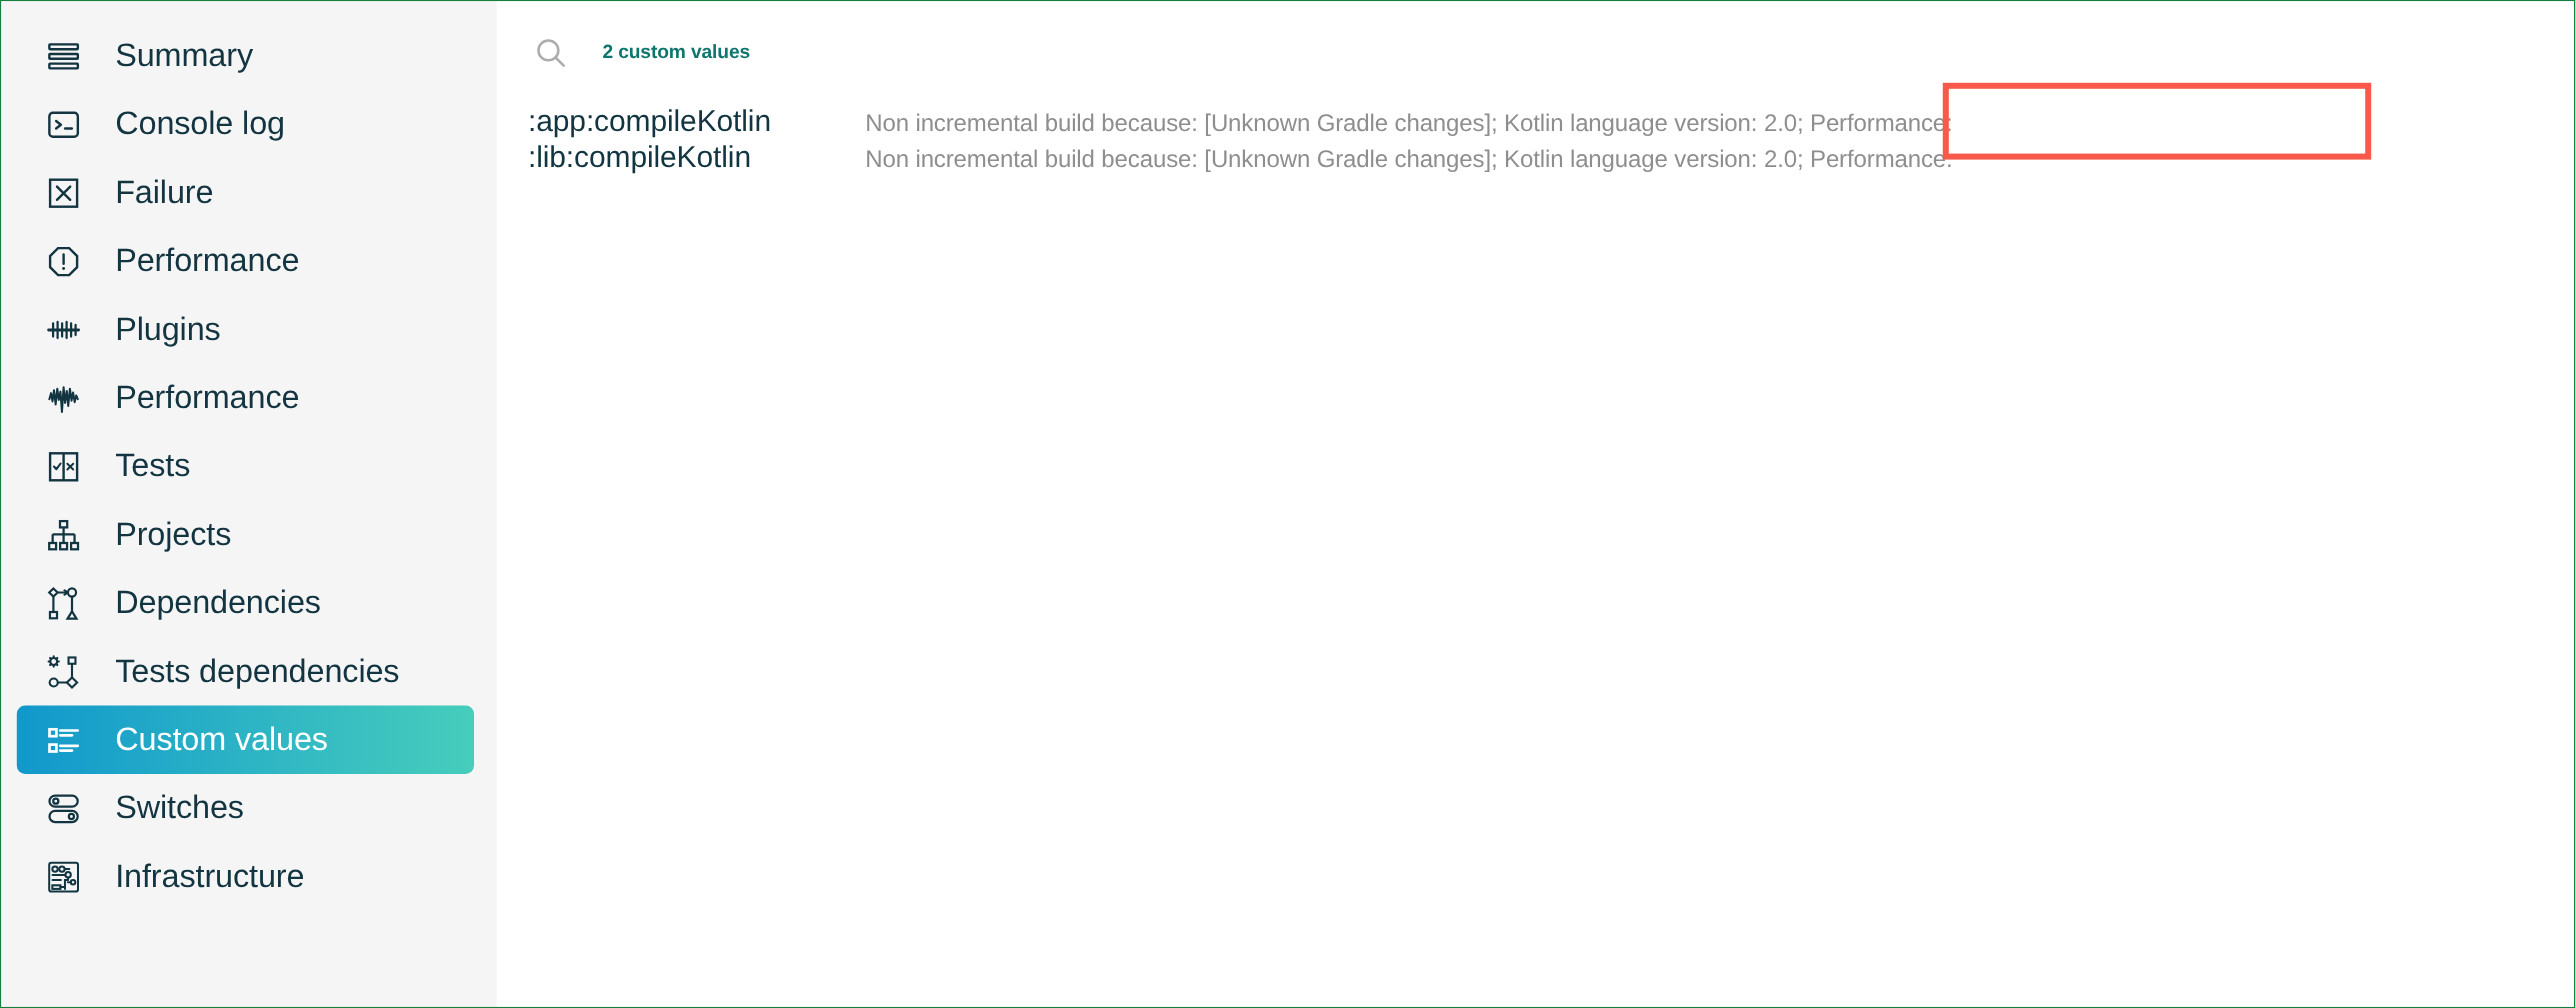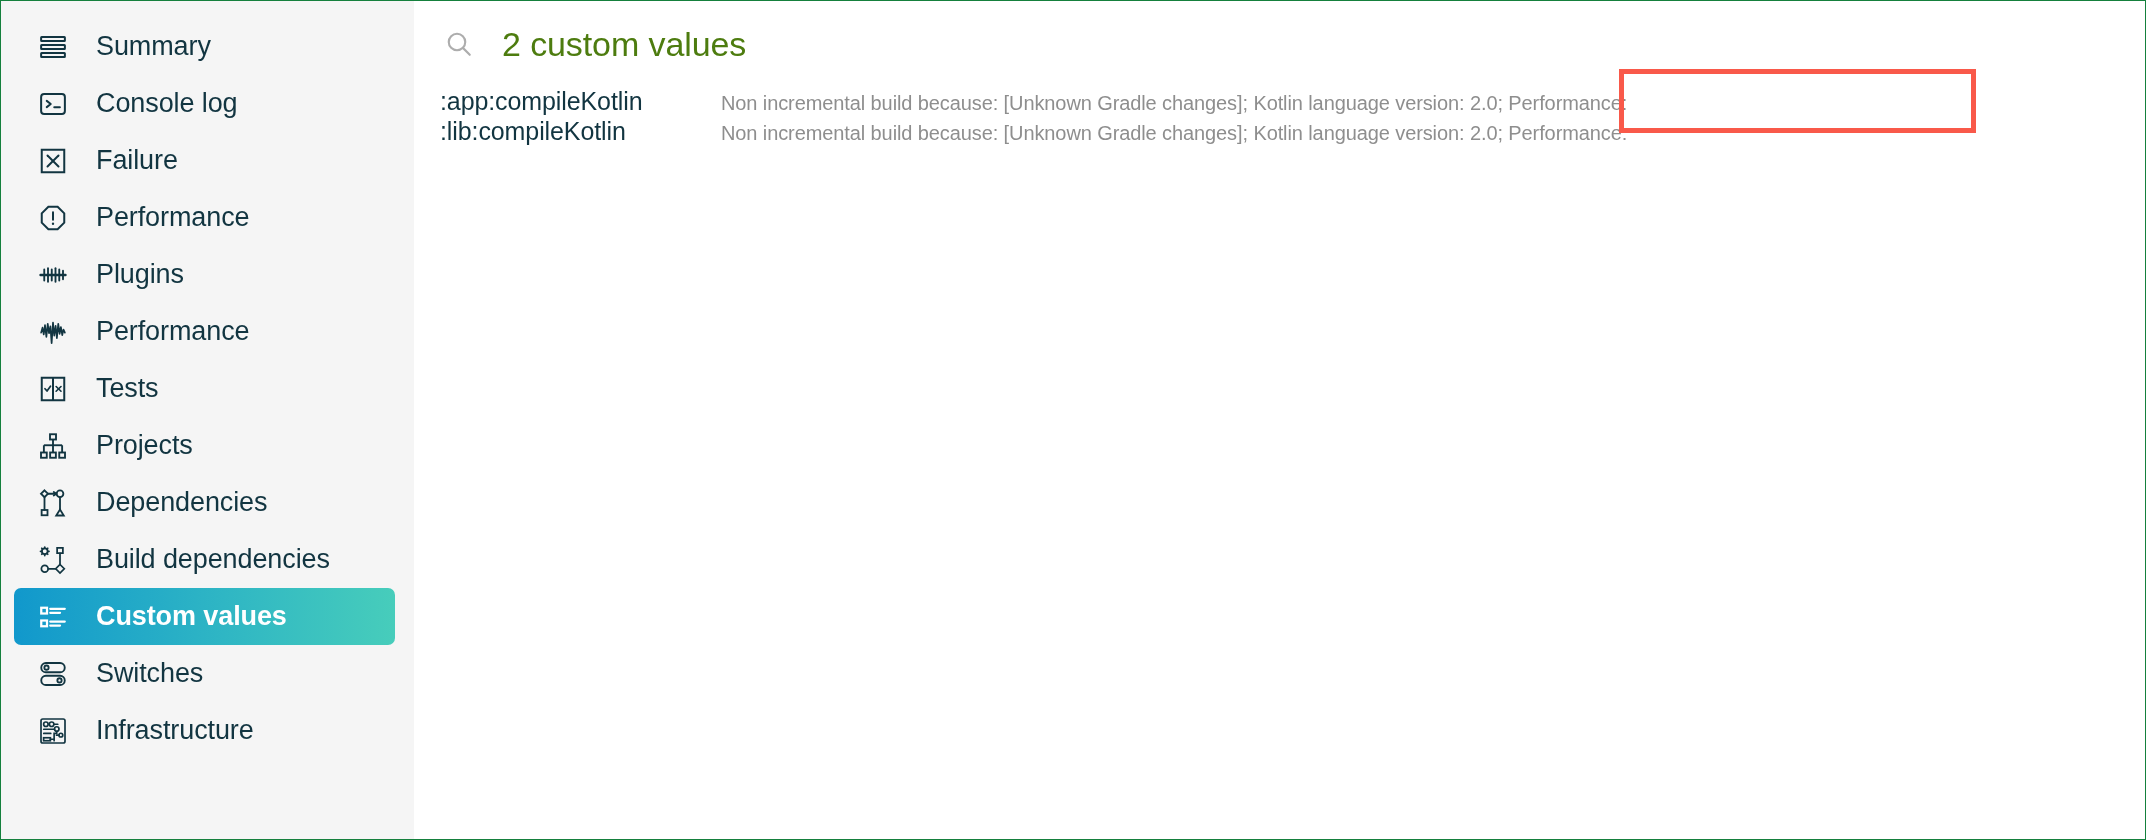--- a/index.html
+++ b/index.html
@@ -58,21 +58,20 @@
     margin-left: 26px;
     font-size: 27px;
     line-height: 1;
     color: #123541;
     white-space: nowrap;
     letter-spacing: -0.1px;
   }
 
   .nav-item.selected {
     background: linear-gradient(90deg, #1198cc 0%, #2fb6c4 55%, #47cdbb 100%);
-    font-weight: bold;
   }
   .nav-item.selected .nav-icon { color: #ffffff; }
   .nav-item.selected .nav-label { color: #ffffff; }
 
   
   .main {
     flex: 1 1 auto;
     height: 100%;
     background: #ffffff;
     position: relative;
@@ -91,23 +90,23 @@
     height: 34px;
     flex: 0 0 34px;
     color: #adadad;
     display: flex;
     align-items: center;
     justify-content: center;
   }
 
   .header-title {
     margin-left: 26px;
-    font-size: 34px;
-    font-weight: normal;
-    color: #4d7c0f;
+    font-size: 16px;
+    font-weight: bold;
+    color: #0f766e;
     white-space: nowrap;
     letter-spacing: -0.1px;
   }
 
   .values-table {
     margin-top: 24px;
     width: 100%;
   }
 
   .value-row {
@@ -273,21 +272,21 @@
         <svg width="30" height="30" viewBox="0 0 24 24" fill="none" stroke="currentColor" stroke-width="1.4">
           <circle cx="5.4" cy="5" r="2.3"></circle>
           <path d="M5.4 1.6v1 M5.4 7.4v1 M2 5h1 M7.8 5h1 M3.0 2.6l0.7 0.7 M7.1 6.7l0.7 0.7 M7.8 2.6l-0.7 0.7 M3.7 6.7l-0.7 0.7" stroke-linecap="round"></path>
           <rect x="15.3" y="2.3" width="4.6" height="4.2"></rect>
           <circle cx="5.4" cy="19" r="2.7"></circle>
           <polygon points="17.6,15.6 21,19 17.6,22.4 14.2,19"></polygon>
           <line x1="17.6" y1="6.7" x2="17.6" y2="15.4" stroke-linecap="round"></line>
           <line x1="8.2" y1="19" x2="14" y2="19" stroke-linecap="round"></line>
         </svg>
       </span>
-      <span class="nav-label">Build dependencies</span>
+      <span class="nav-label">Tests dependencies</span>
     </div>
 
 
     <div class="nav-item selected">
       <span class="nav-icon">
         <svg width="30" height="30" viewBox="0 0 24 24" fill="none" stroke="currentColor" stroke-width="1.8" stroke-linecap="round">
           <rect x="2.6" y="4.6" width="4.6" height="4.6"></rect>
           <line x1="9.8" y1="5.4" x2="21.4" y2="5.4"></line>
           <line x1="9.8" y1="8.6" x2="17.6" y2="8.6"></line>
           <rect x="2.6" y="14.8" width="4.6" height="4.6"></rect>

